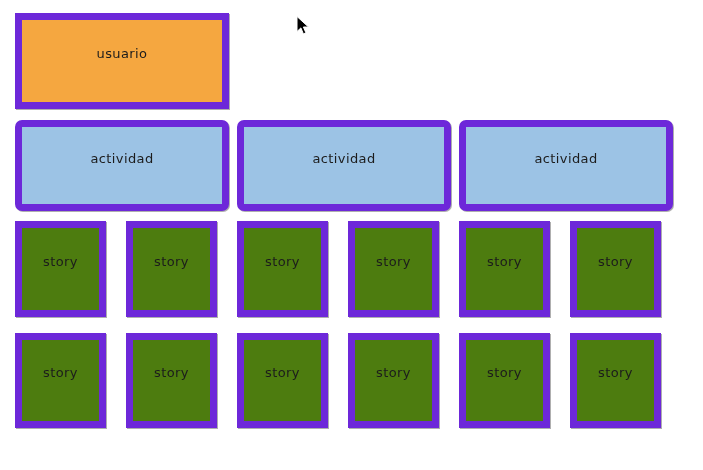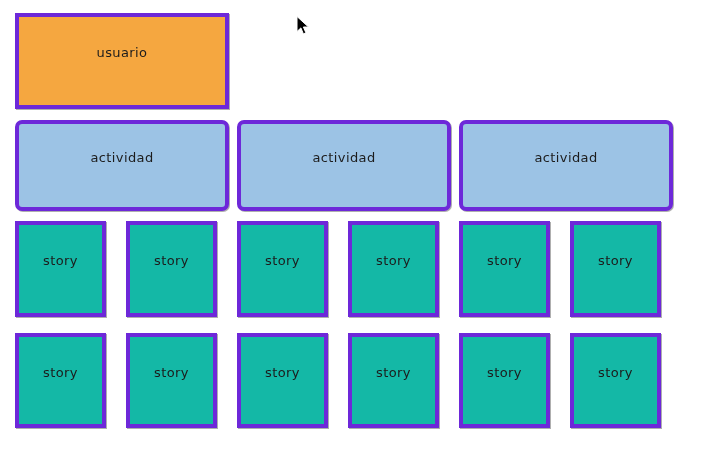--- a/index.html
+++ b/index.html
@@ -7,36 +7,36 @@
     position: relative;
     width: 703px;
     height: 470px;
     background: #ffffff;
     font-family: "DejaVu Sans", sans-serif;
     overflow: hidden;
   }
   .card {
     position: absolute;
     box-sizing: border-box;
-    border: 4px solid #6d28d9;
+    border: 7px solid #6d28d9;
     box-shadow: 1px 1px 0 rgba(110,110,110,0.55);
   }
   .card .label {
     position: absolute;
     left: 0; right: 0;
     top: 40%;
     transform: translateY(-50%);
     text-align: center;
     font-size: 13px;
     color: #1c1c1c;
     letter-spacing: 0.4px;
   }
   .user     { background: #f5a740; left: 15px; top: 13px; width: 214px; height: 96px; }
   .activity { background: #9cc3e5; top: 120px; width: 214px; height: 91px; border-radius: 7px; }
-  .story    { background: #14b8a6; width: 91px; height: 96px; }
+  .story    { background: #4d7c0f; width: 91px; height: 96px; }
   .row3 { top: 221px; }
   .row4 { top: 333px; height: 95px; }
   .g0 { left: 15px; }  .g1 { left: 237px; } .g2 { left: 459px; }
   .c0 { left: 15px; }  .c1 { left: 126px; } .c2 { left: 237px; }
   .c3 { left: 348px; } .c4 { left: 459px; } .c5 { left: 570px; }
   .cursor {
     position: absolute;
     left: 296px;
     top: 16px;
     width: 14px;

